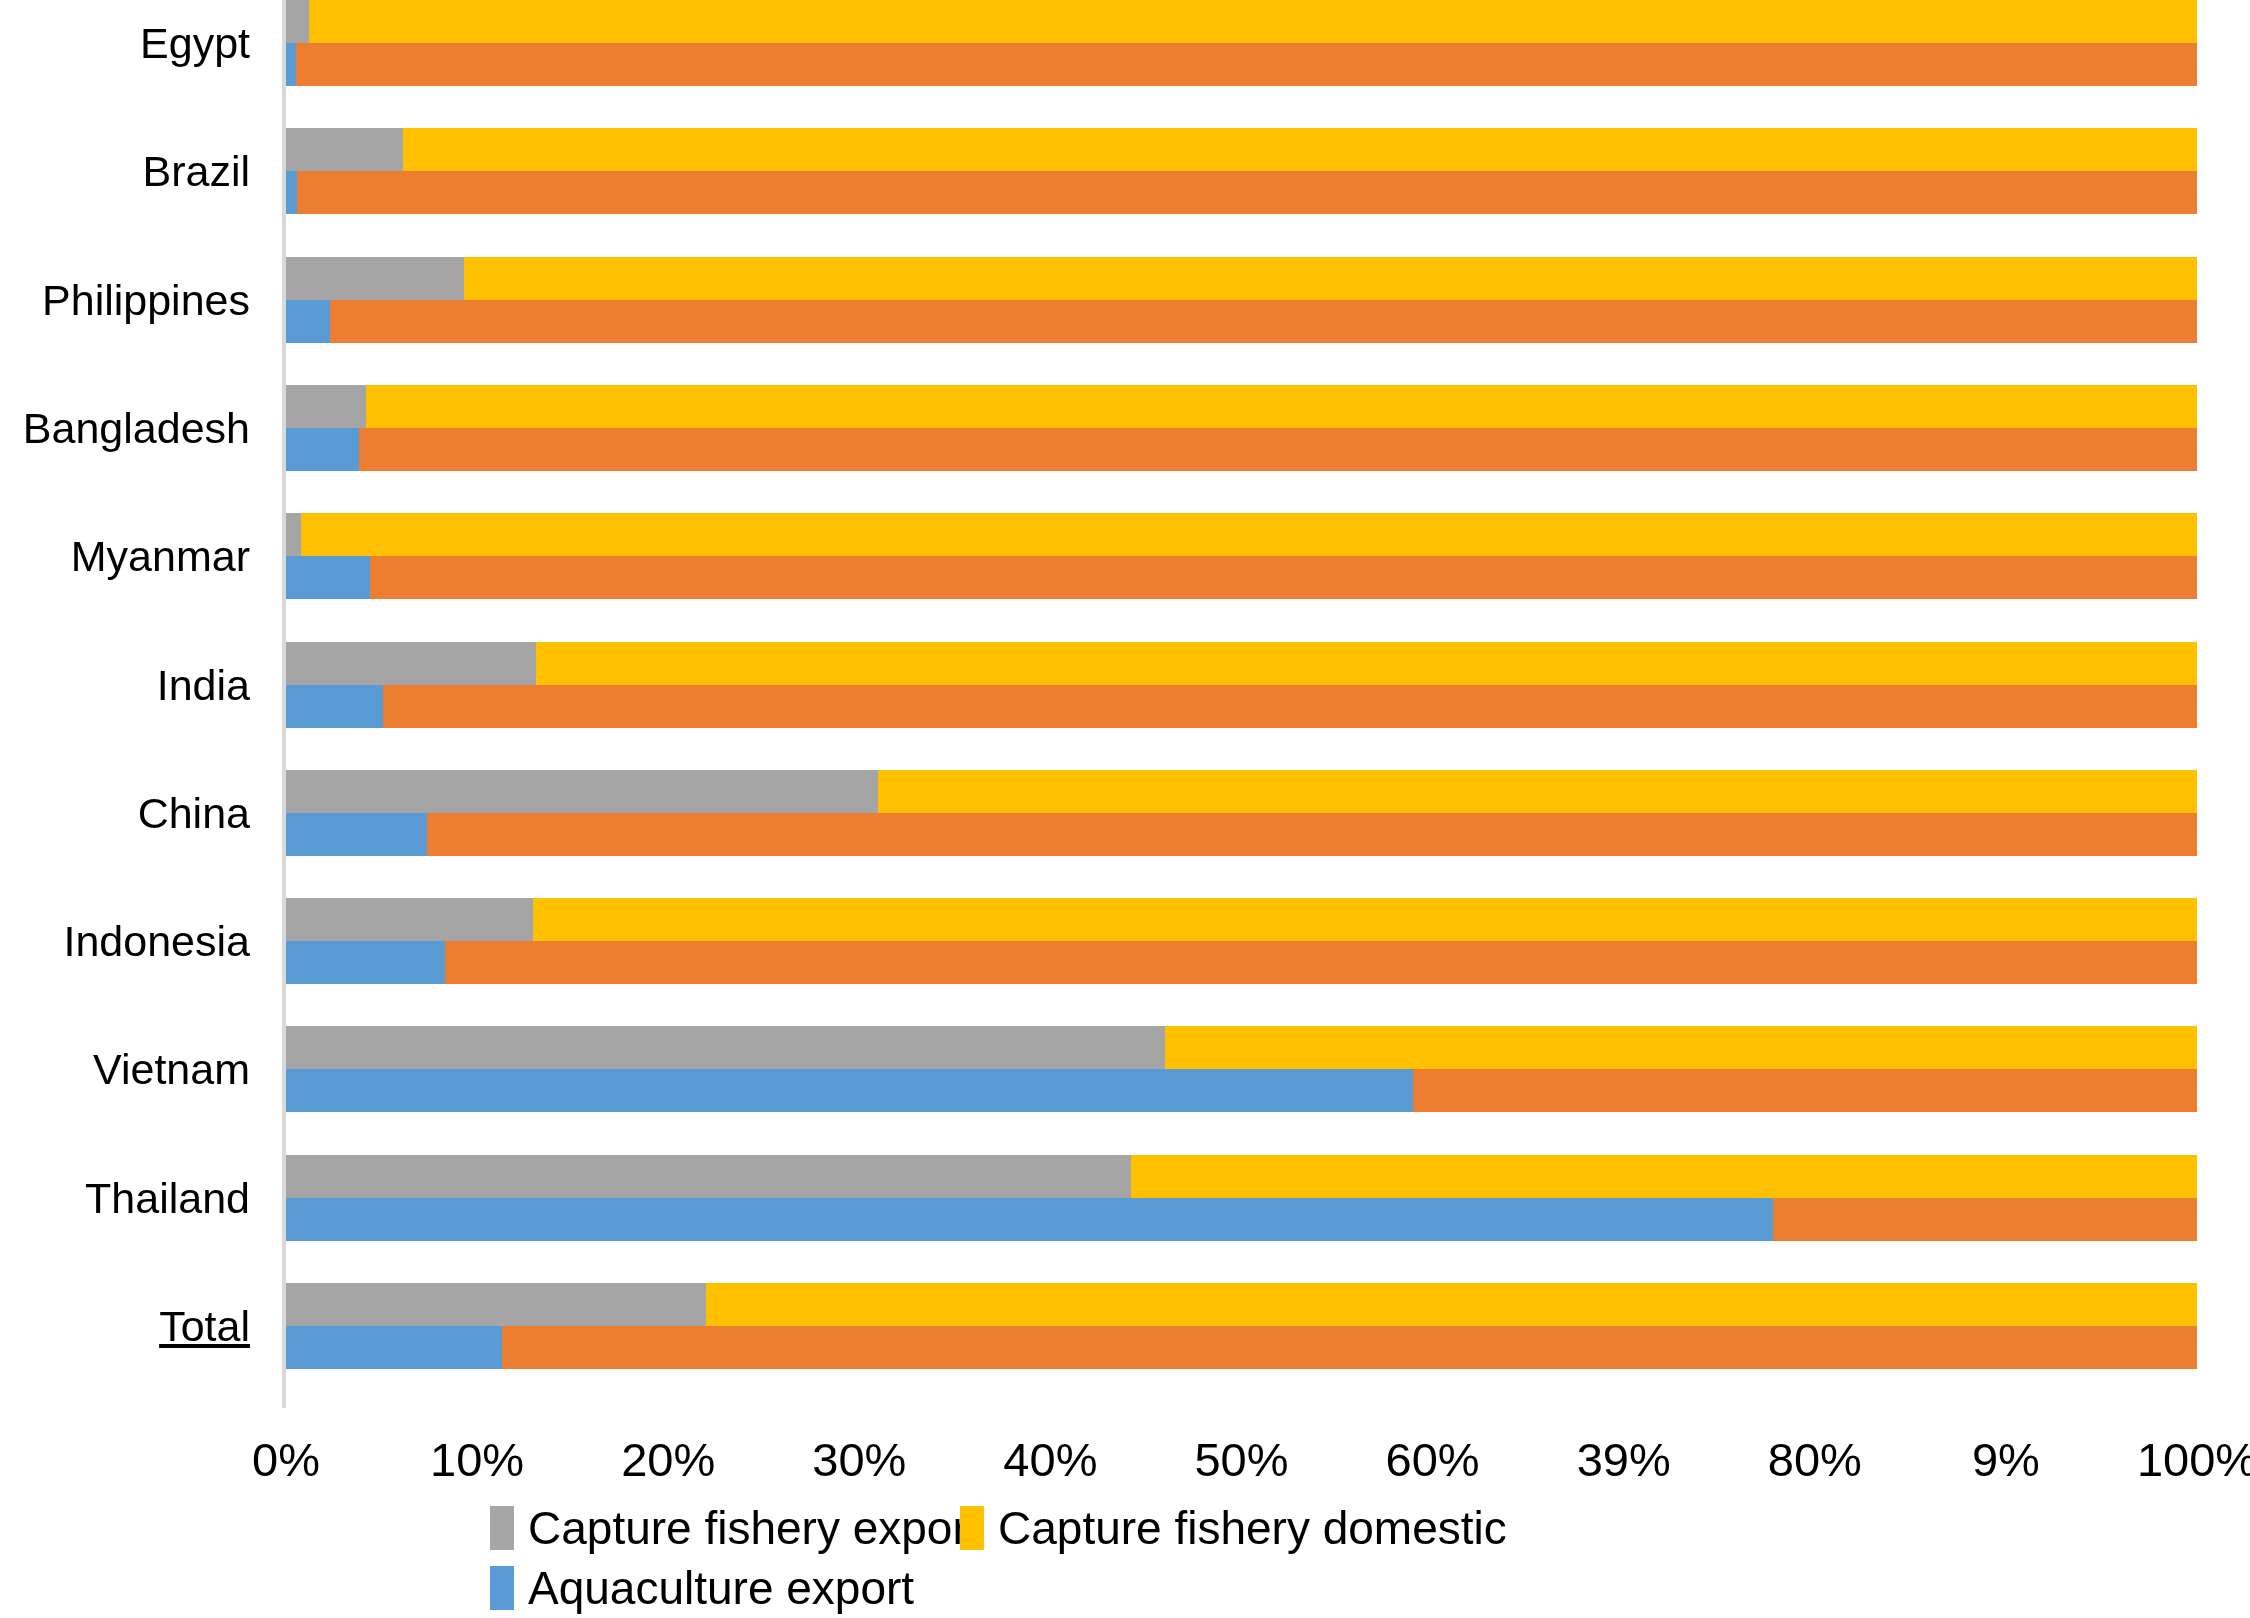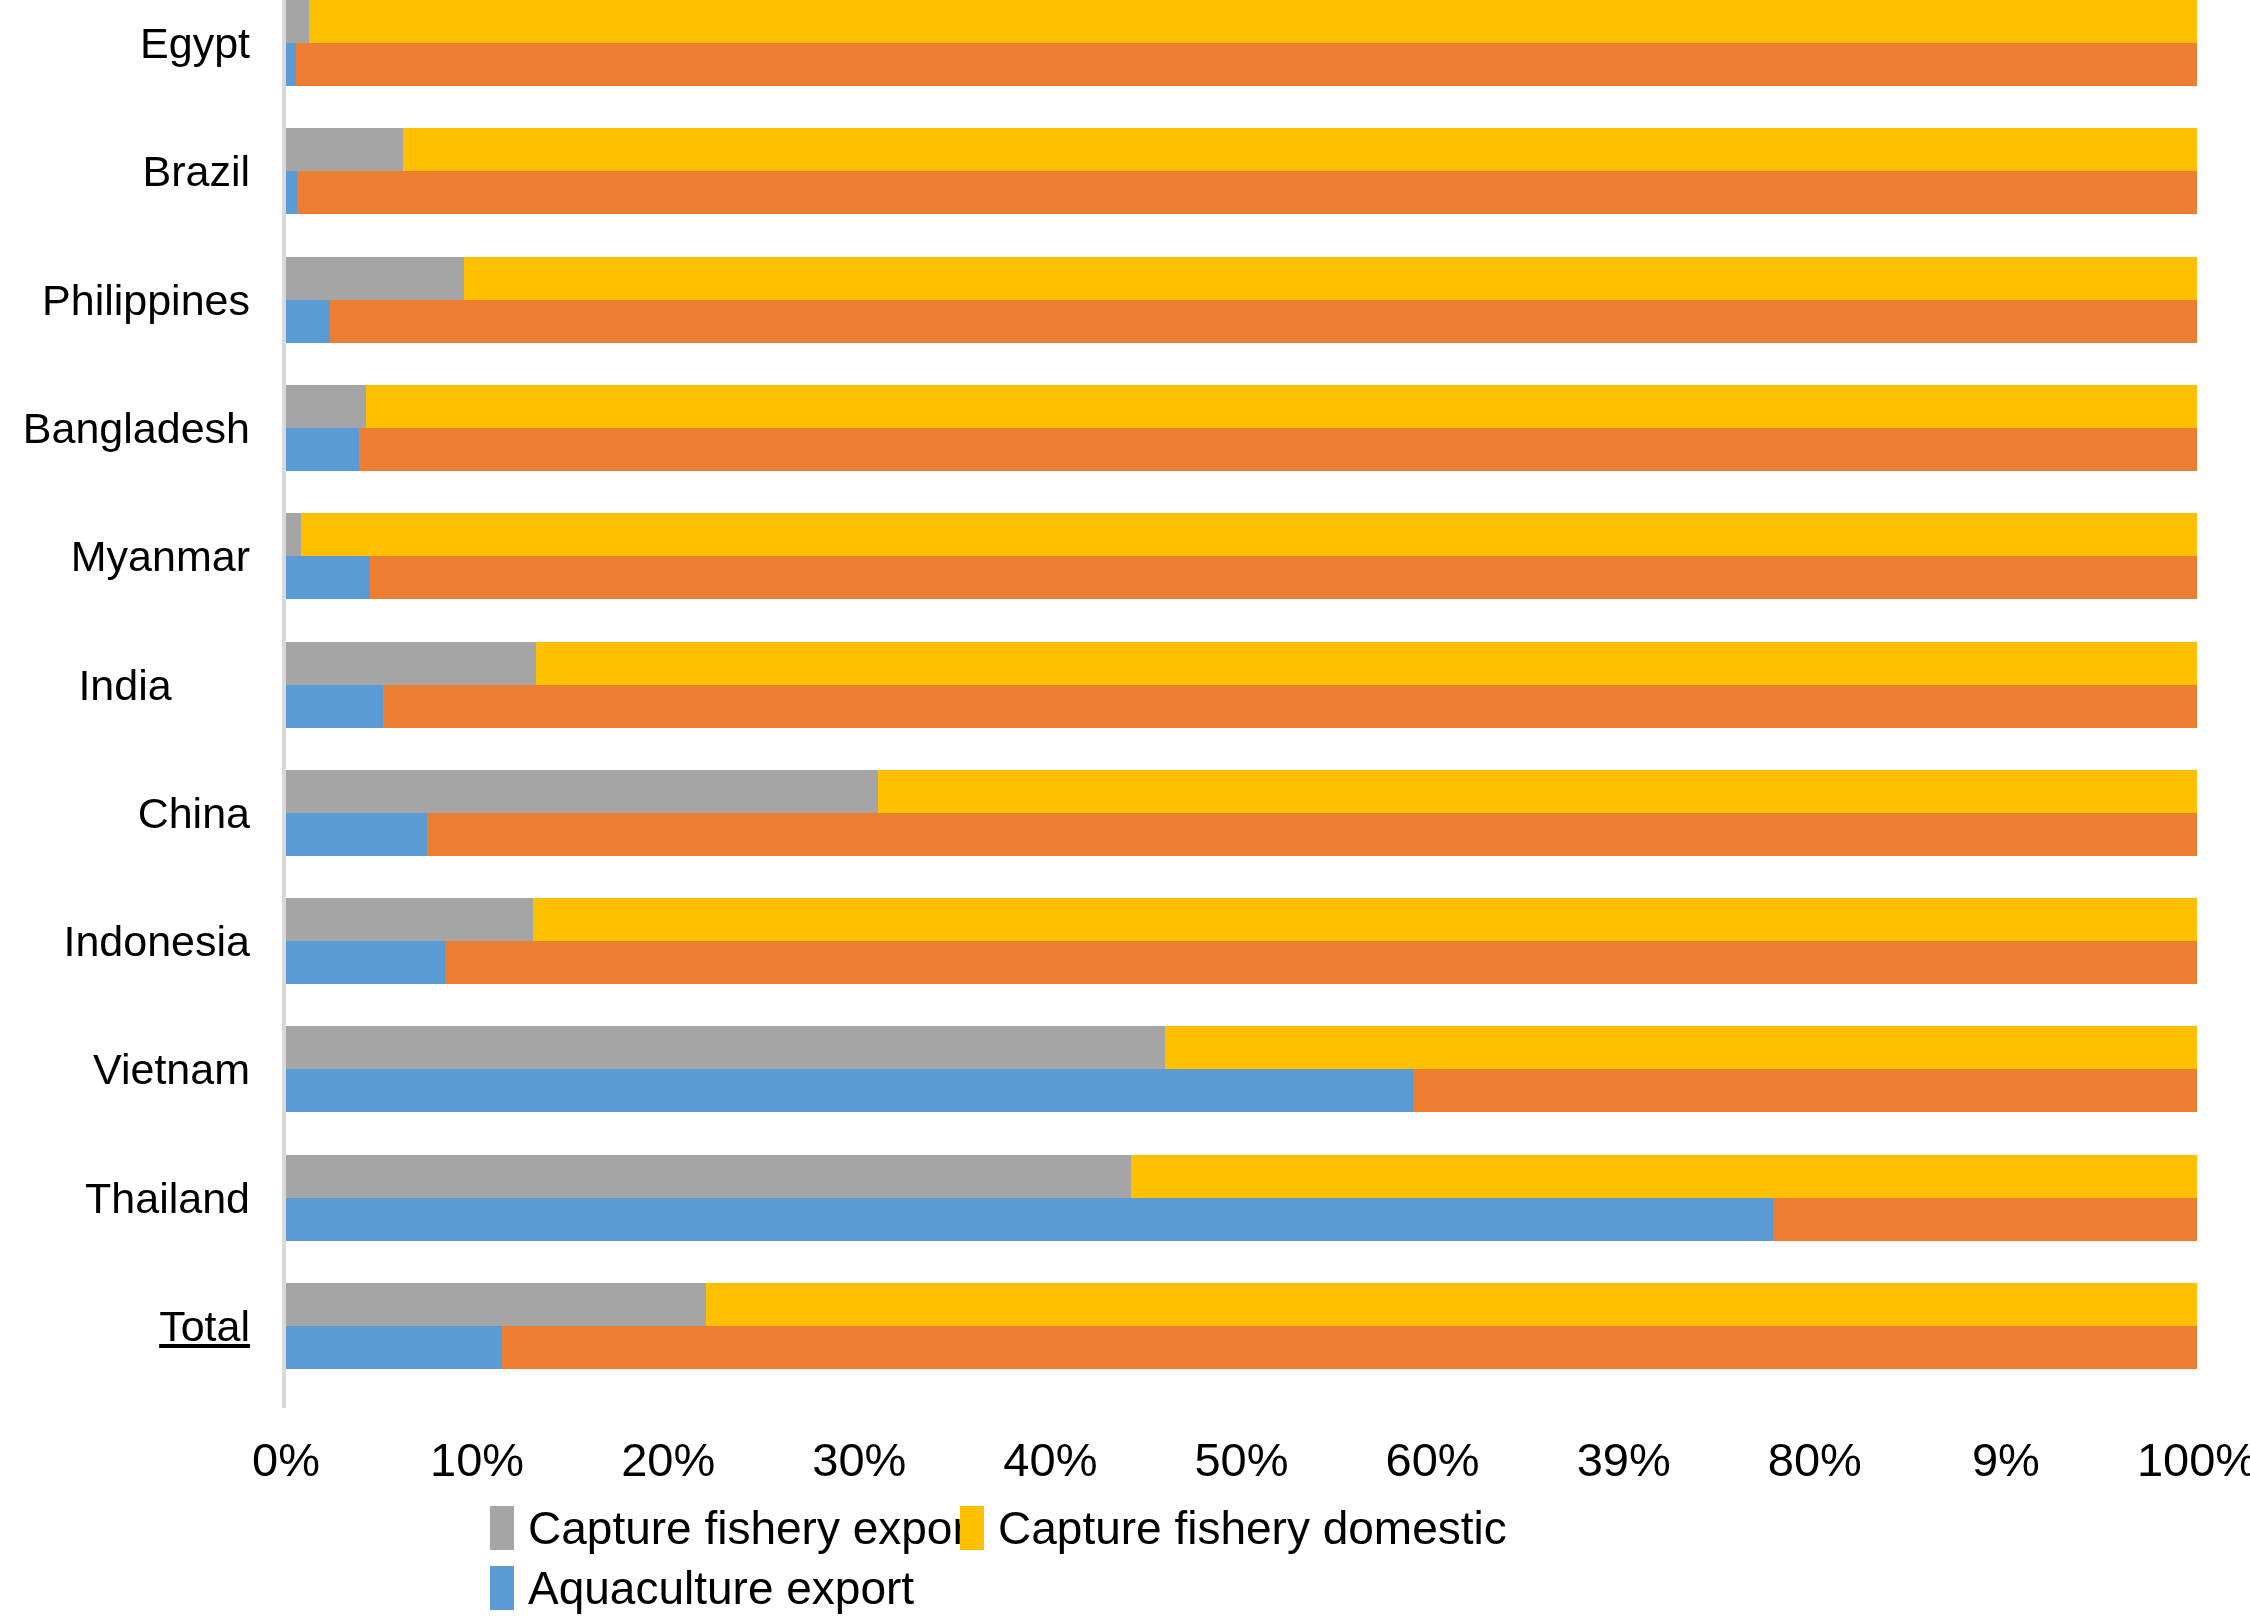--- a/index.html
+++ b/index.html
@@ -71,21 +71,21 @@
 <body>
 
 <div id="root">
 
   <div class="ylabels">
       <div class="ylabel" style="top: 22px;">Egypt</div>
       <div class="ylabel" style="top: 150.3px;">Brazil</div>
       <div class="ylabel" style="top: 278.6px;">Philippines</div>
       <div class="ylabel" style="top: 406.9px;">Bangladesh</div>
       <div class="ylabel" style="top: 535.2px;">Myanmar</div>
-      <div class="ylabel" style="top: 663.5px; text-align: center;">India</div>
+      <div class="ylabel" style="top: 663.5px;">India</div>
       <div class="ylabel" style="top: 791.8px;">China</div>
       <div class="ylabel" style="top: 920.1px;">Indonesia</div>
       <div class="ylabel" style="top: 1048.4px;">Vietnam</div>
       <div class="ylabel" style="top: 1176.7px;">Thailand</div>
       <div class="ylabel" style="top: 1305px; text-decoration: underline;">Total</div>
     </div>
 
   <div class="plot">
     <div class="axis-line"></div>
     <div id="rows">

